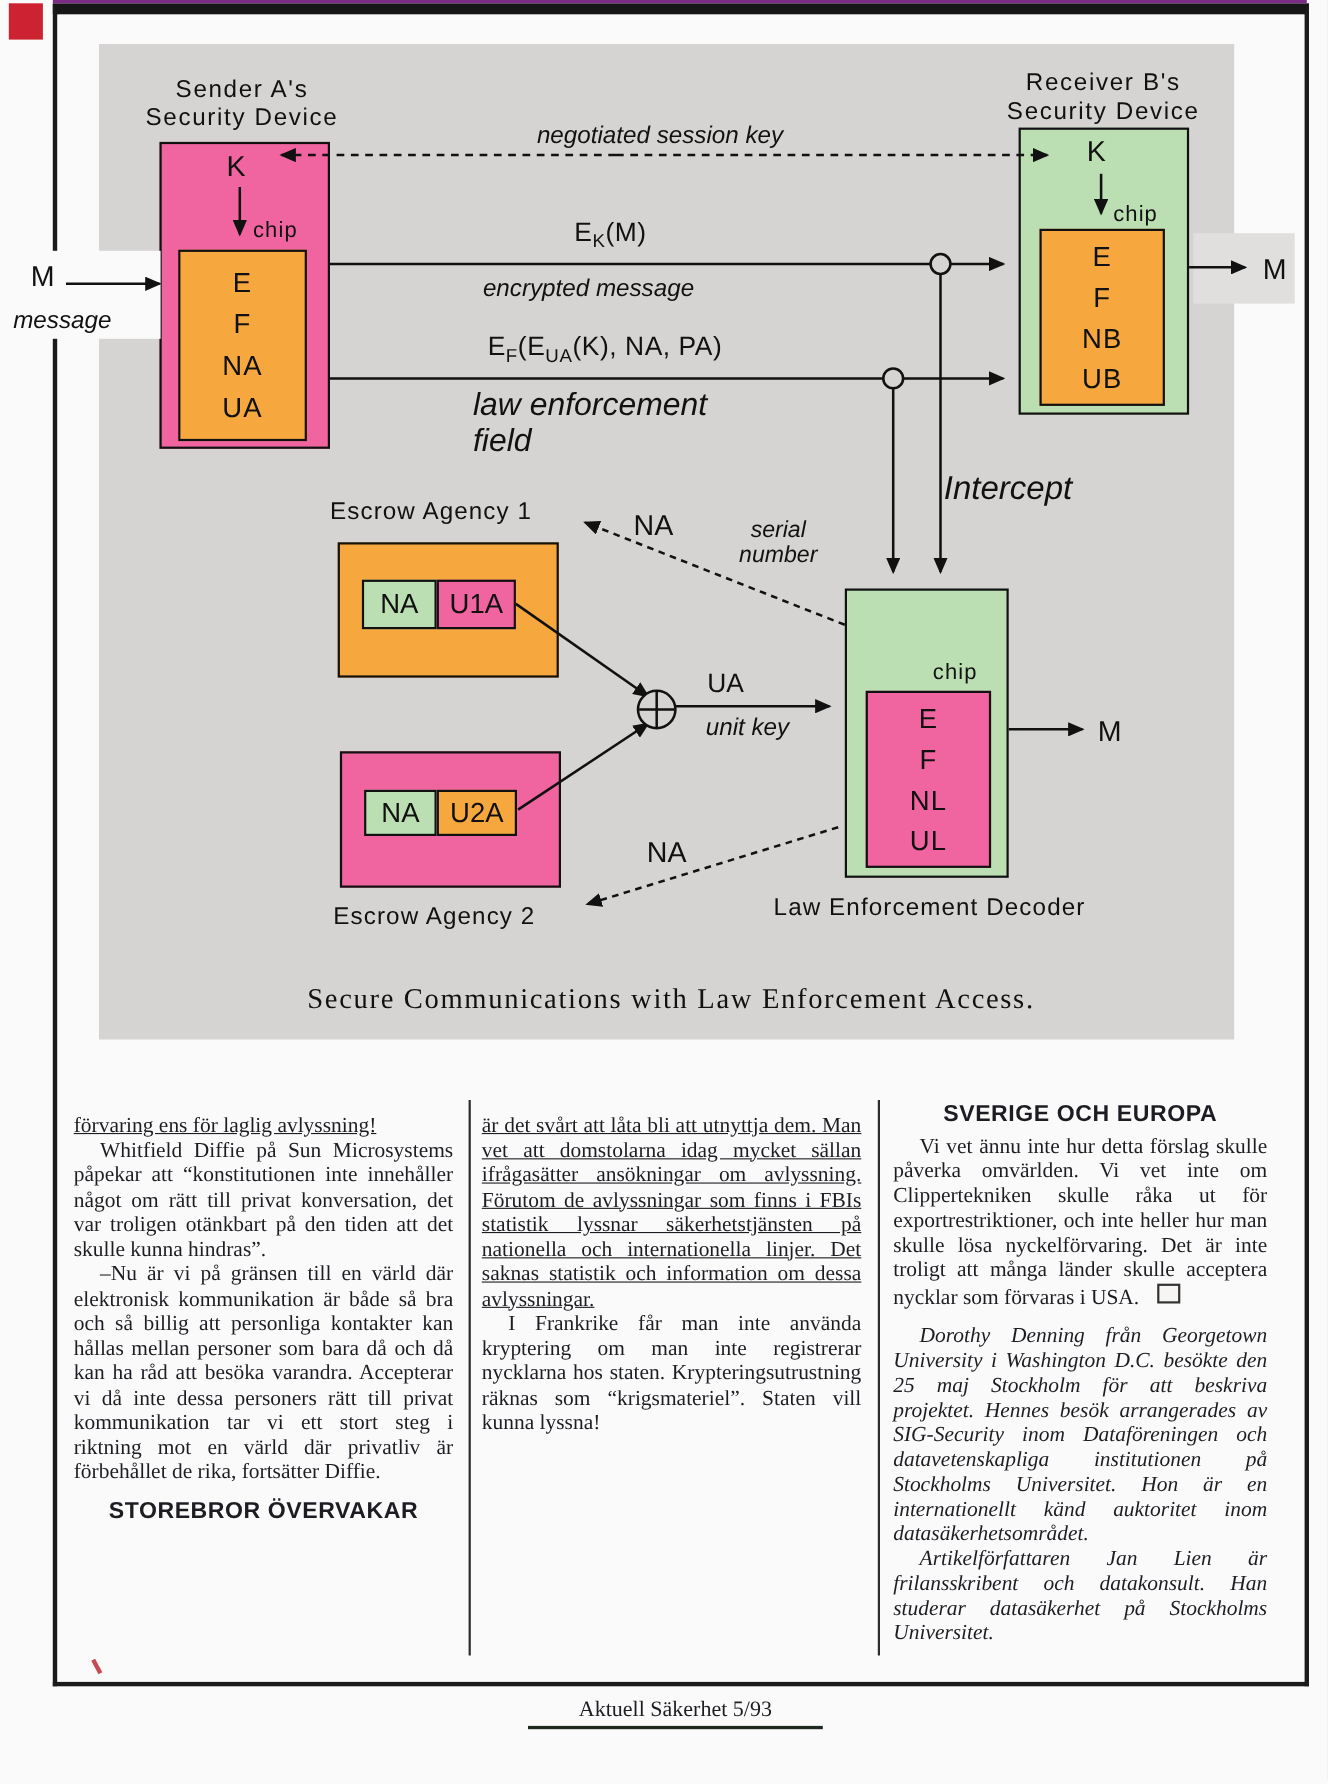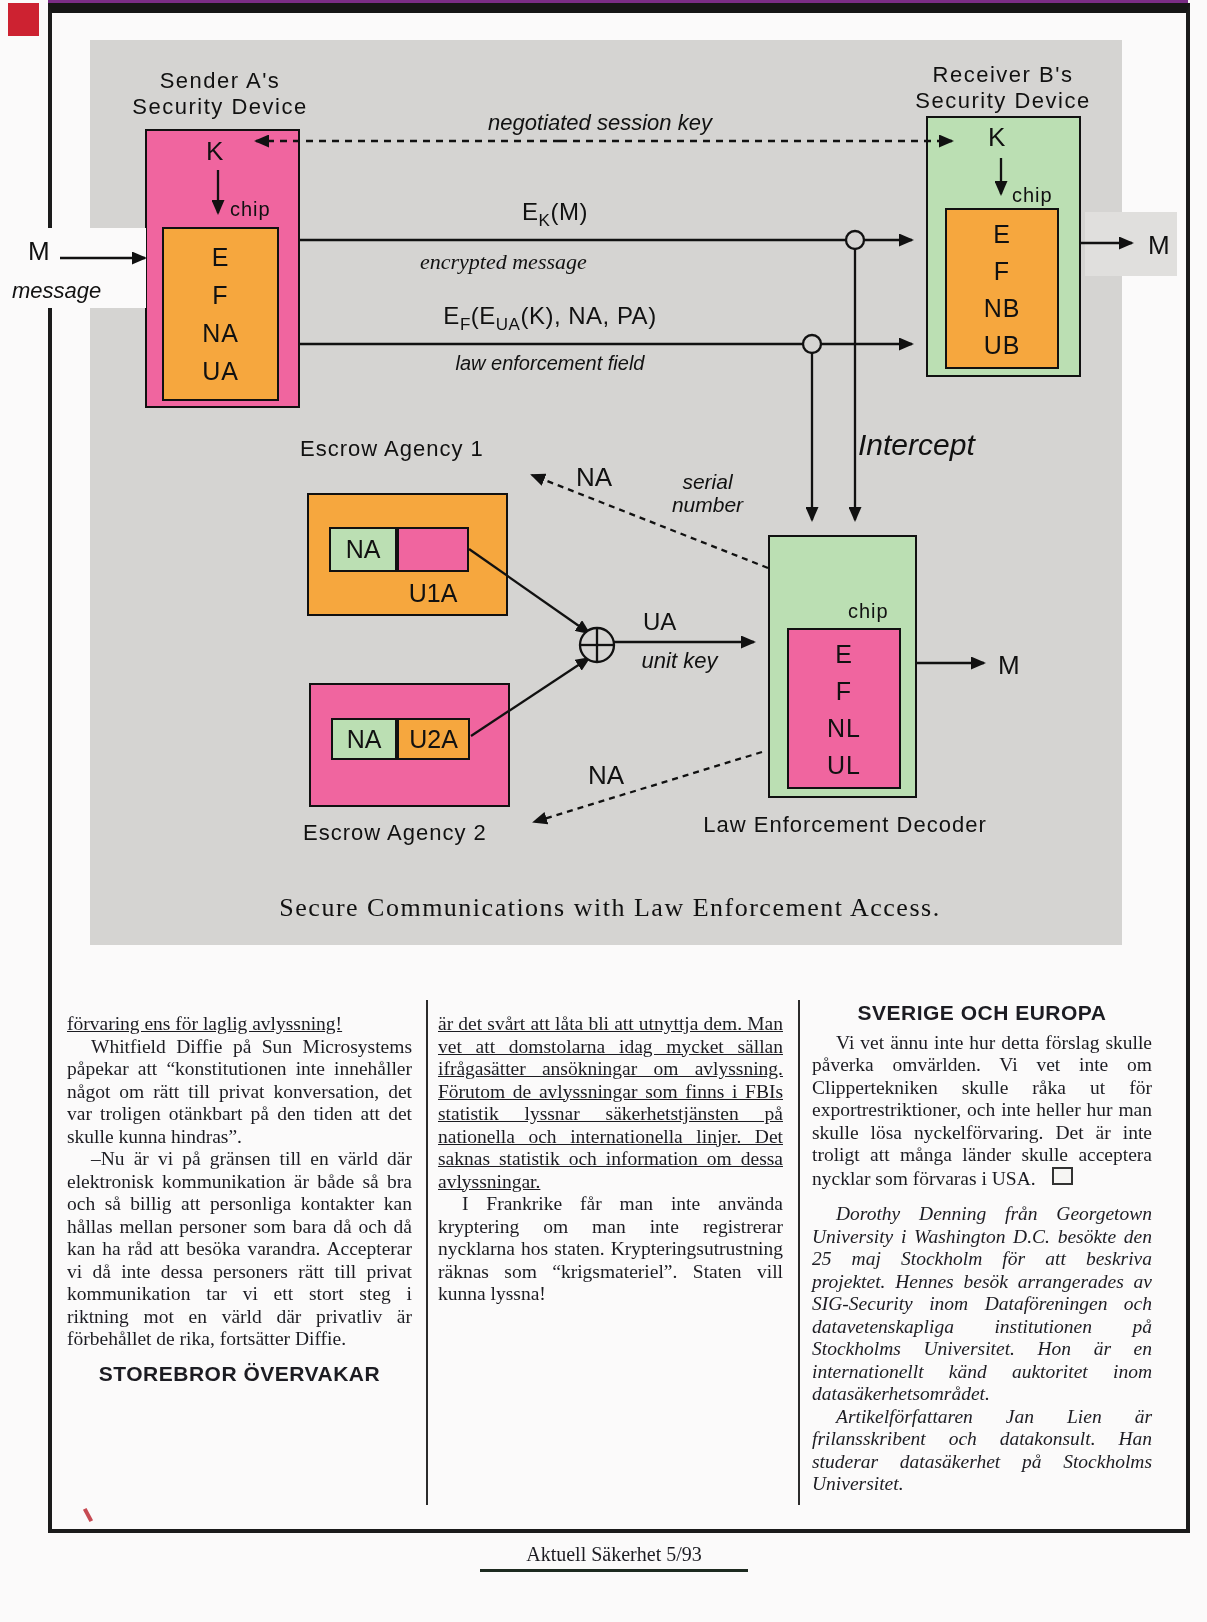--- a/index.html
+++ b/index.html
@@ -133,29 +133,29 @@
 UA</div>
   <div class="dlabel kglyph" style="left:988px;top:122px;">K</div>
   <div class="dlabel chiplabel" style="left:1012px;top:184px;">chip</div>
   <div class="dlabel stack" style="left:948px;top:216px;width:108px;line-height:37px;">E
 F
 NB
 UB</div>
 
   <div class="dlabel ital" style="left:440px;top:110px;width:320px;font-size:22px;text-align:center;">negotiated session key</div>
   <div class="dlabel formula" style="left:470px;top:198px;width:170px;"><span>E</span><sub>K</sub><span>(M)</span></div>
-  <div class="dlabel ital" style="left:420px;top:249px;width:230px;font-size:22px;text-align:left;font-family:Liberation Serif, serif;">encrypted message</div>
+  <div class="dlabel ital" style="left:420px;top:249px;width:230px;font-size:22px;text-align:center;">encrypted message</div>
   <div class="dlabel formula" style="left:405px;top:302px;width:290px;"><span>E</span><sub>F</sub><span>(E</span><sub>UA</sub><span>(K), NA, PA)</span></div>
-  <div class="dlabel ital" style="left:430px;top:352px;width:240px;font-size:20px;text-align:center;">law enforcement field</div>
+  <div class="dlabel ital" style="left:430px;top:352px;width:240px;font-size:29px;text-align:left;">law enforcement field</div>
   <div class="dlabel ital" style="left:858px;top:428px;width:140px;font-size:30px;">Intercept</div>
   <div class="dlabel kglyph" style="left:1148px;top:230px;">M</div>
 
-  <div class="dlabel" style="left:300px;top:436px;font-size:22px;letter-spacing:1px;">Escrow Agency 1</div>
+  <div class="dlabel" style="left:300px;top:452px;font-size:22px;letter-spacing:1px;">Escrow Agency 1</div>
   <div class="dlabel" style="left:329px;top:535px;width:68px;font-size:25px;text-align:center;">NA</div>
-  <div class="dlabel" style="left:397px;top:535px;width:72px;font-size:25px;text-align:center;margin-top:44px;">U1A</div>
+  <div class="dlabel" style="left:397px;top:535px;width:72px;font-size:25px;text-align:center;">U1A</div>
   <div class="dlabel" style="left:303px;top:820px;font-size:22px;letter-spacing:1px;">Escrow Agency 2</div>
   <div class="dlabel" style="left:331px;top:725px;width:66px;font-size:25px;text-align:center;">NA</div>
   <div class="dlabel" style="left:397px;top:725px;width:73px;font-size:25px;text-align:center;">U2A</div>
   <div class="dlabel" style="left:576px;top:462px;font-size:26px;">NA</div>
   <div class="dlabel ital" style="left:650px;top:470px;width:115px;font-size:21px;text-align:center;white-space:pre-line;line-height:1.1;">serial
 number</div>
   <div class="dlabel" style="left:643px;top:608px;font-size:24px;">UA</div>
   <div class="dlabel ital" style="left:622px;top:648px;width:115px;font-size:22px;text-align:center;">unit key</div>
   <div class="dlabel" style="left:588px;top:760px;font-size:26px;">NA</div>
 

